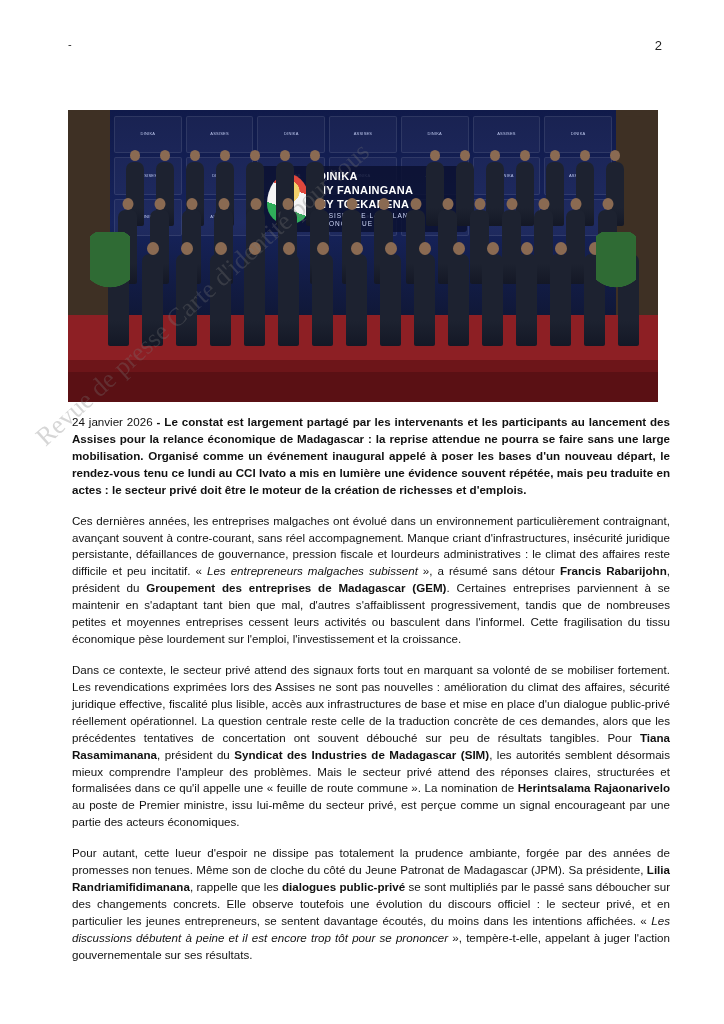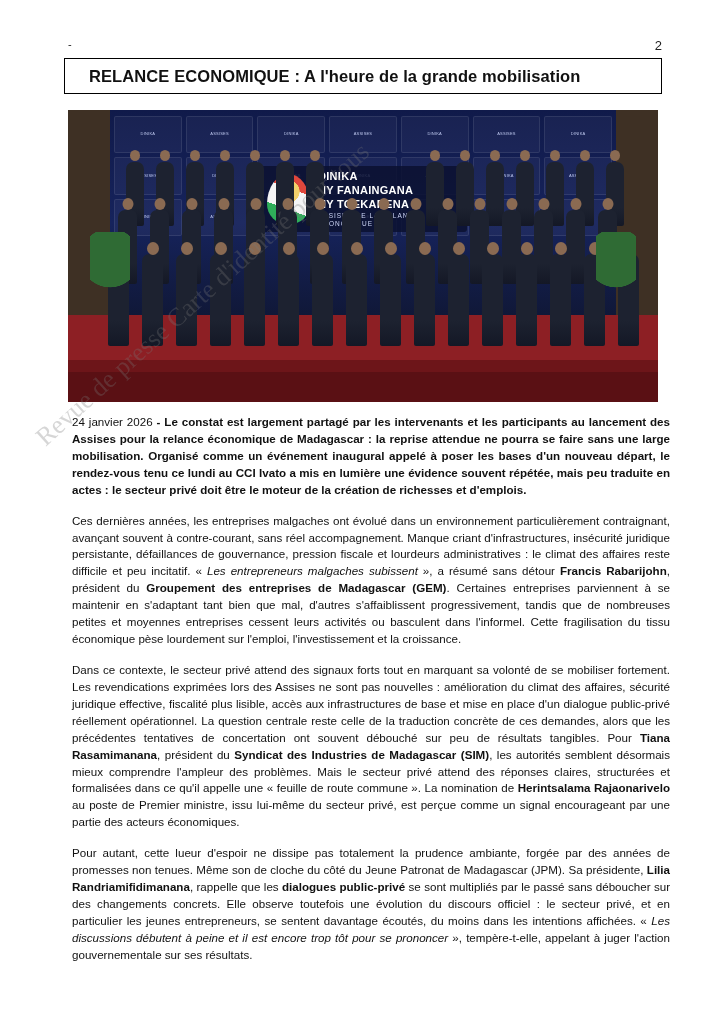--- a/index.html
+++ b/index.html
@@ -231,23 +231,20 @@
 </head>
 <body>
 
 <div class="page">
 
   <div class="page-marks">
     <span class="mark-left">-</span>
     <span class="page-number">2</span>
   </div>
 
-  <div class="title-box">
-    <span class="title-text">RELANCE ECONOMIQUE :  A l'heure de la grande mobilisation</span>
-  </div>
 
   <div class="photo">
     <div class="backdrop"></div>
     <div class="backdrop-side-l"></div>
     <div class="backdrop-side-r"></div>
 
     <div class="logo-grid">
       <div class="logo-cell">DINIKA</div>
       <div class="logo-cell">ASSISES</div>
       <div class="logo-cell">DINIKA</div>

